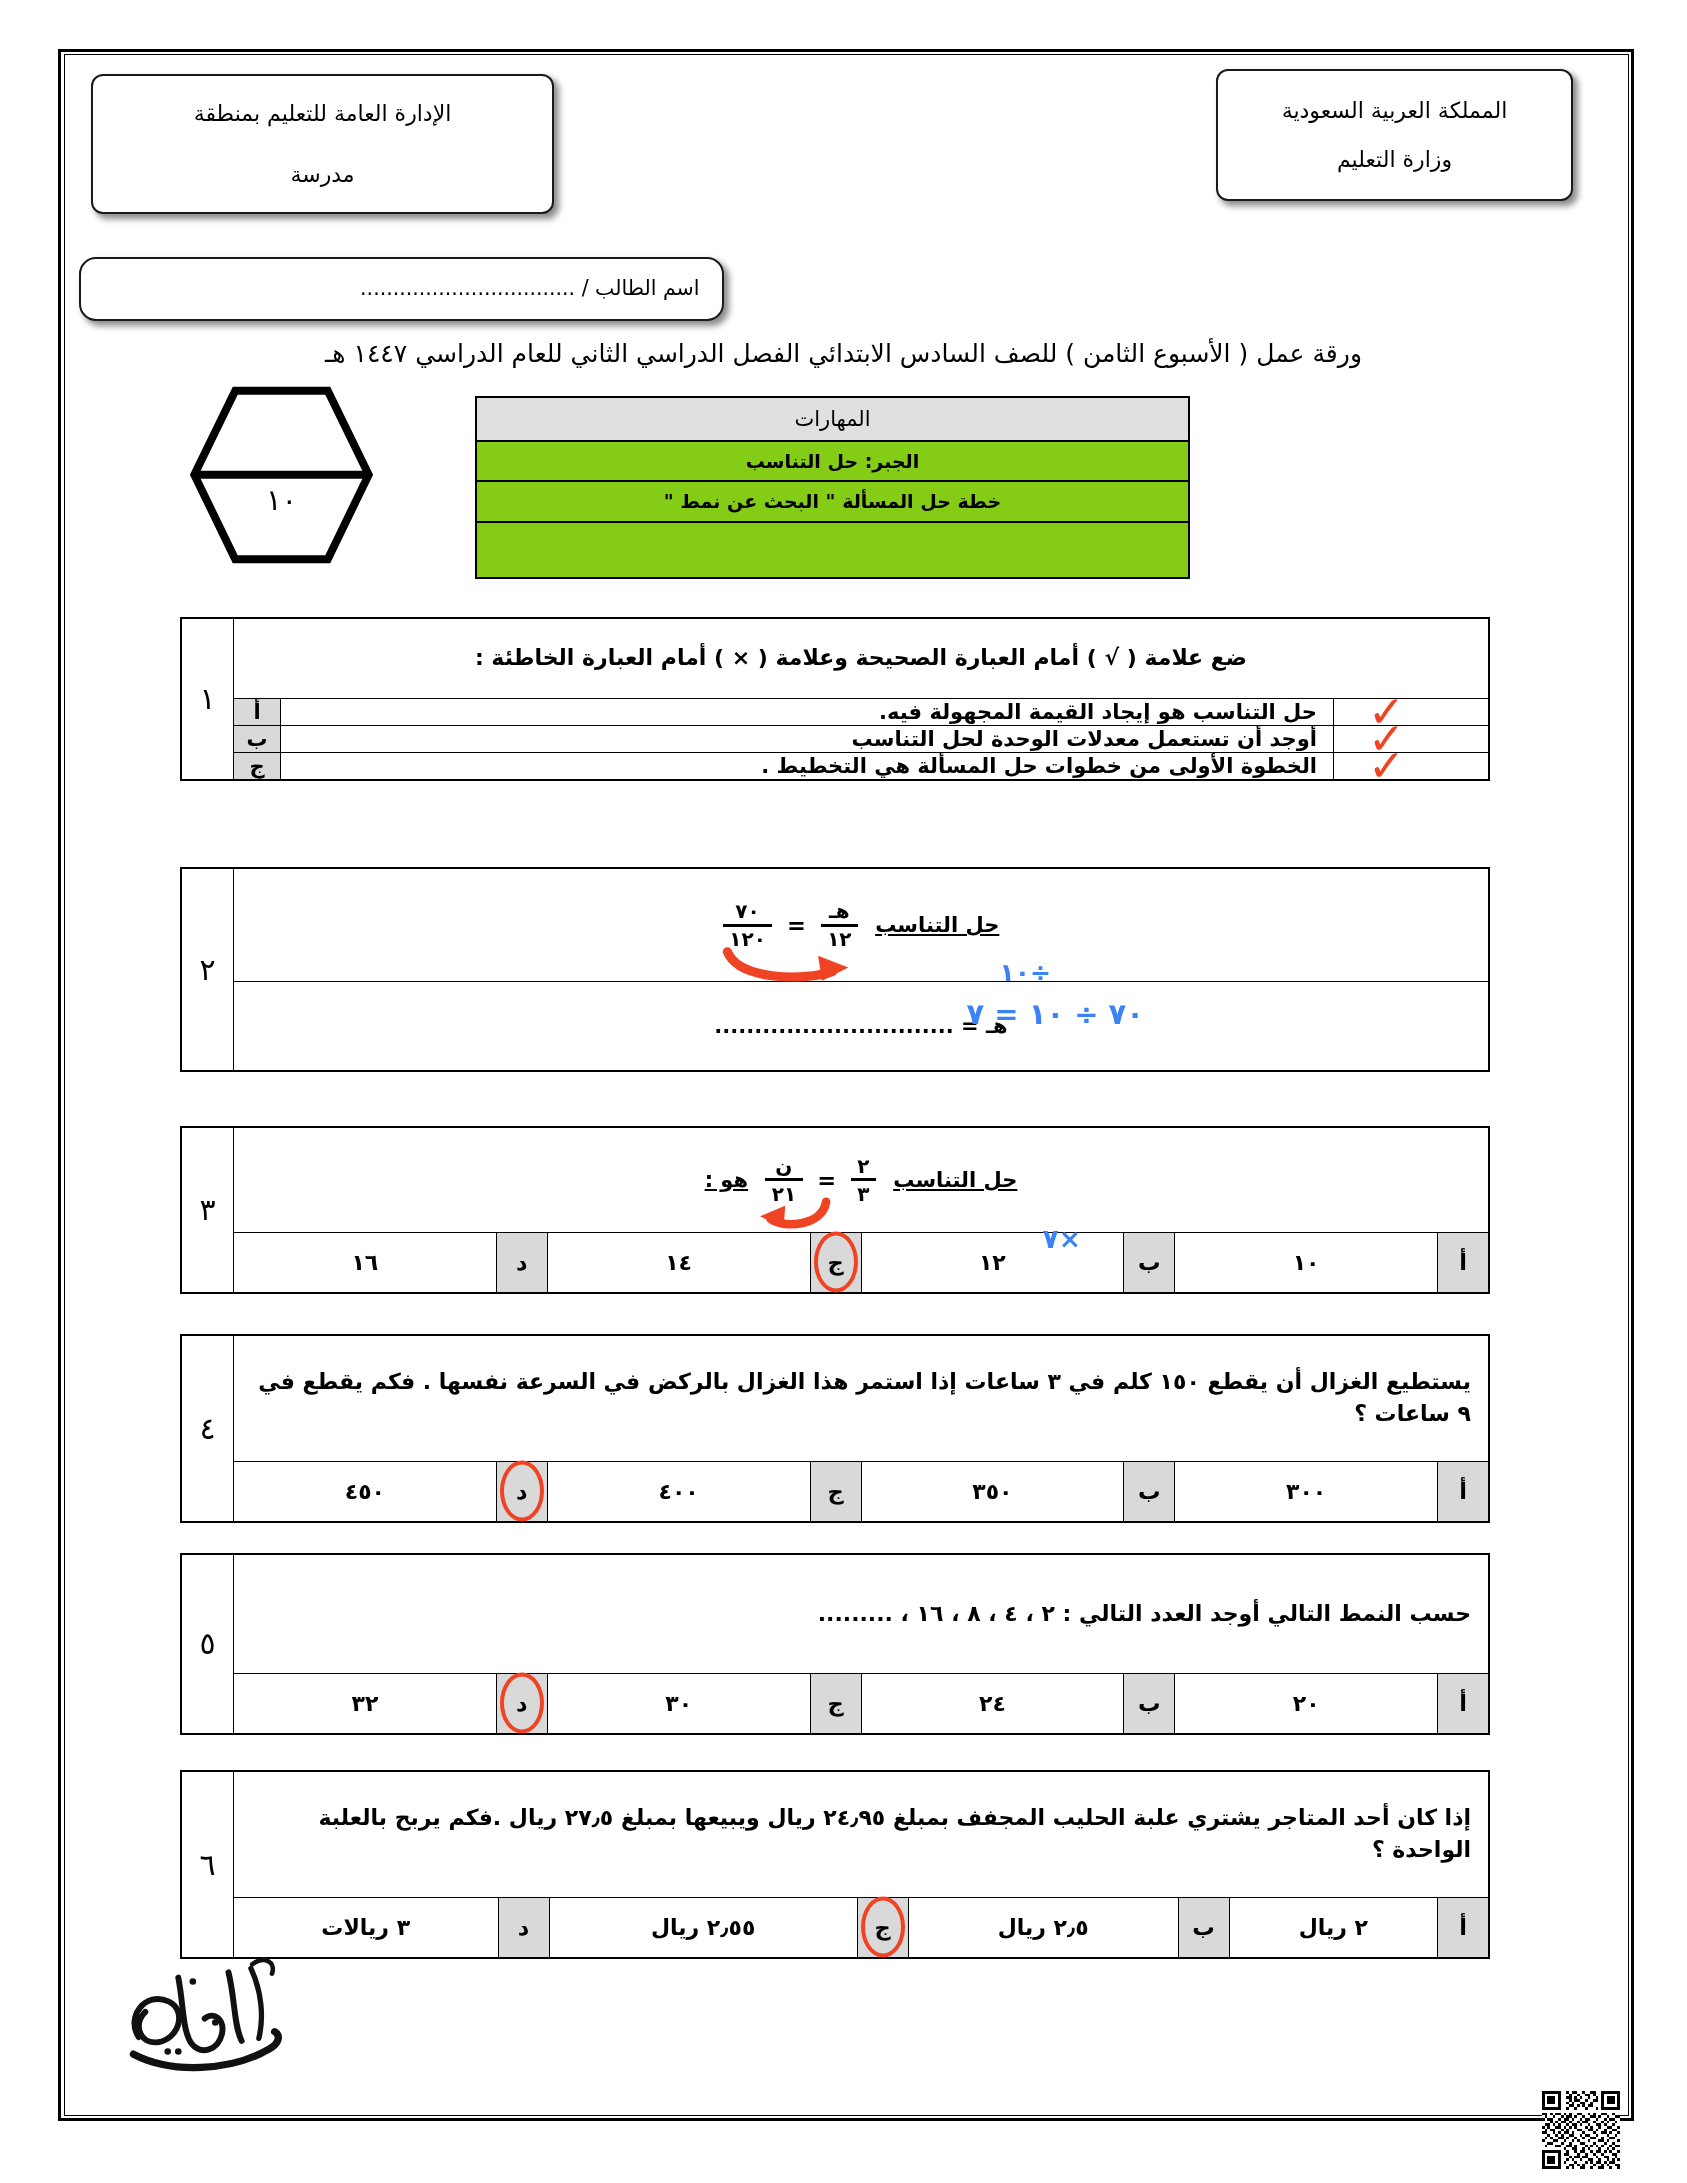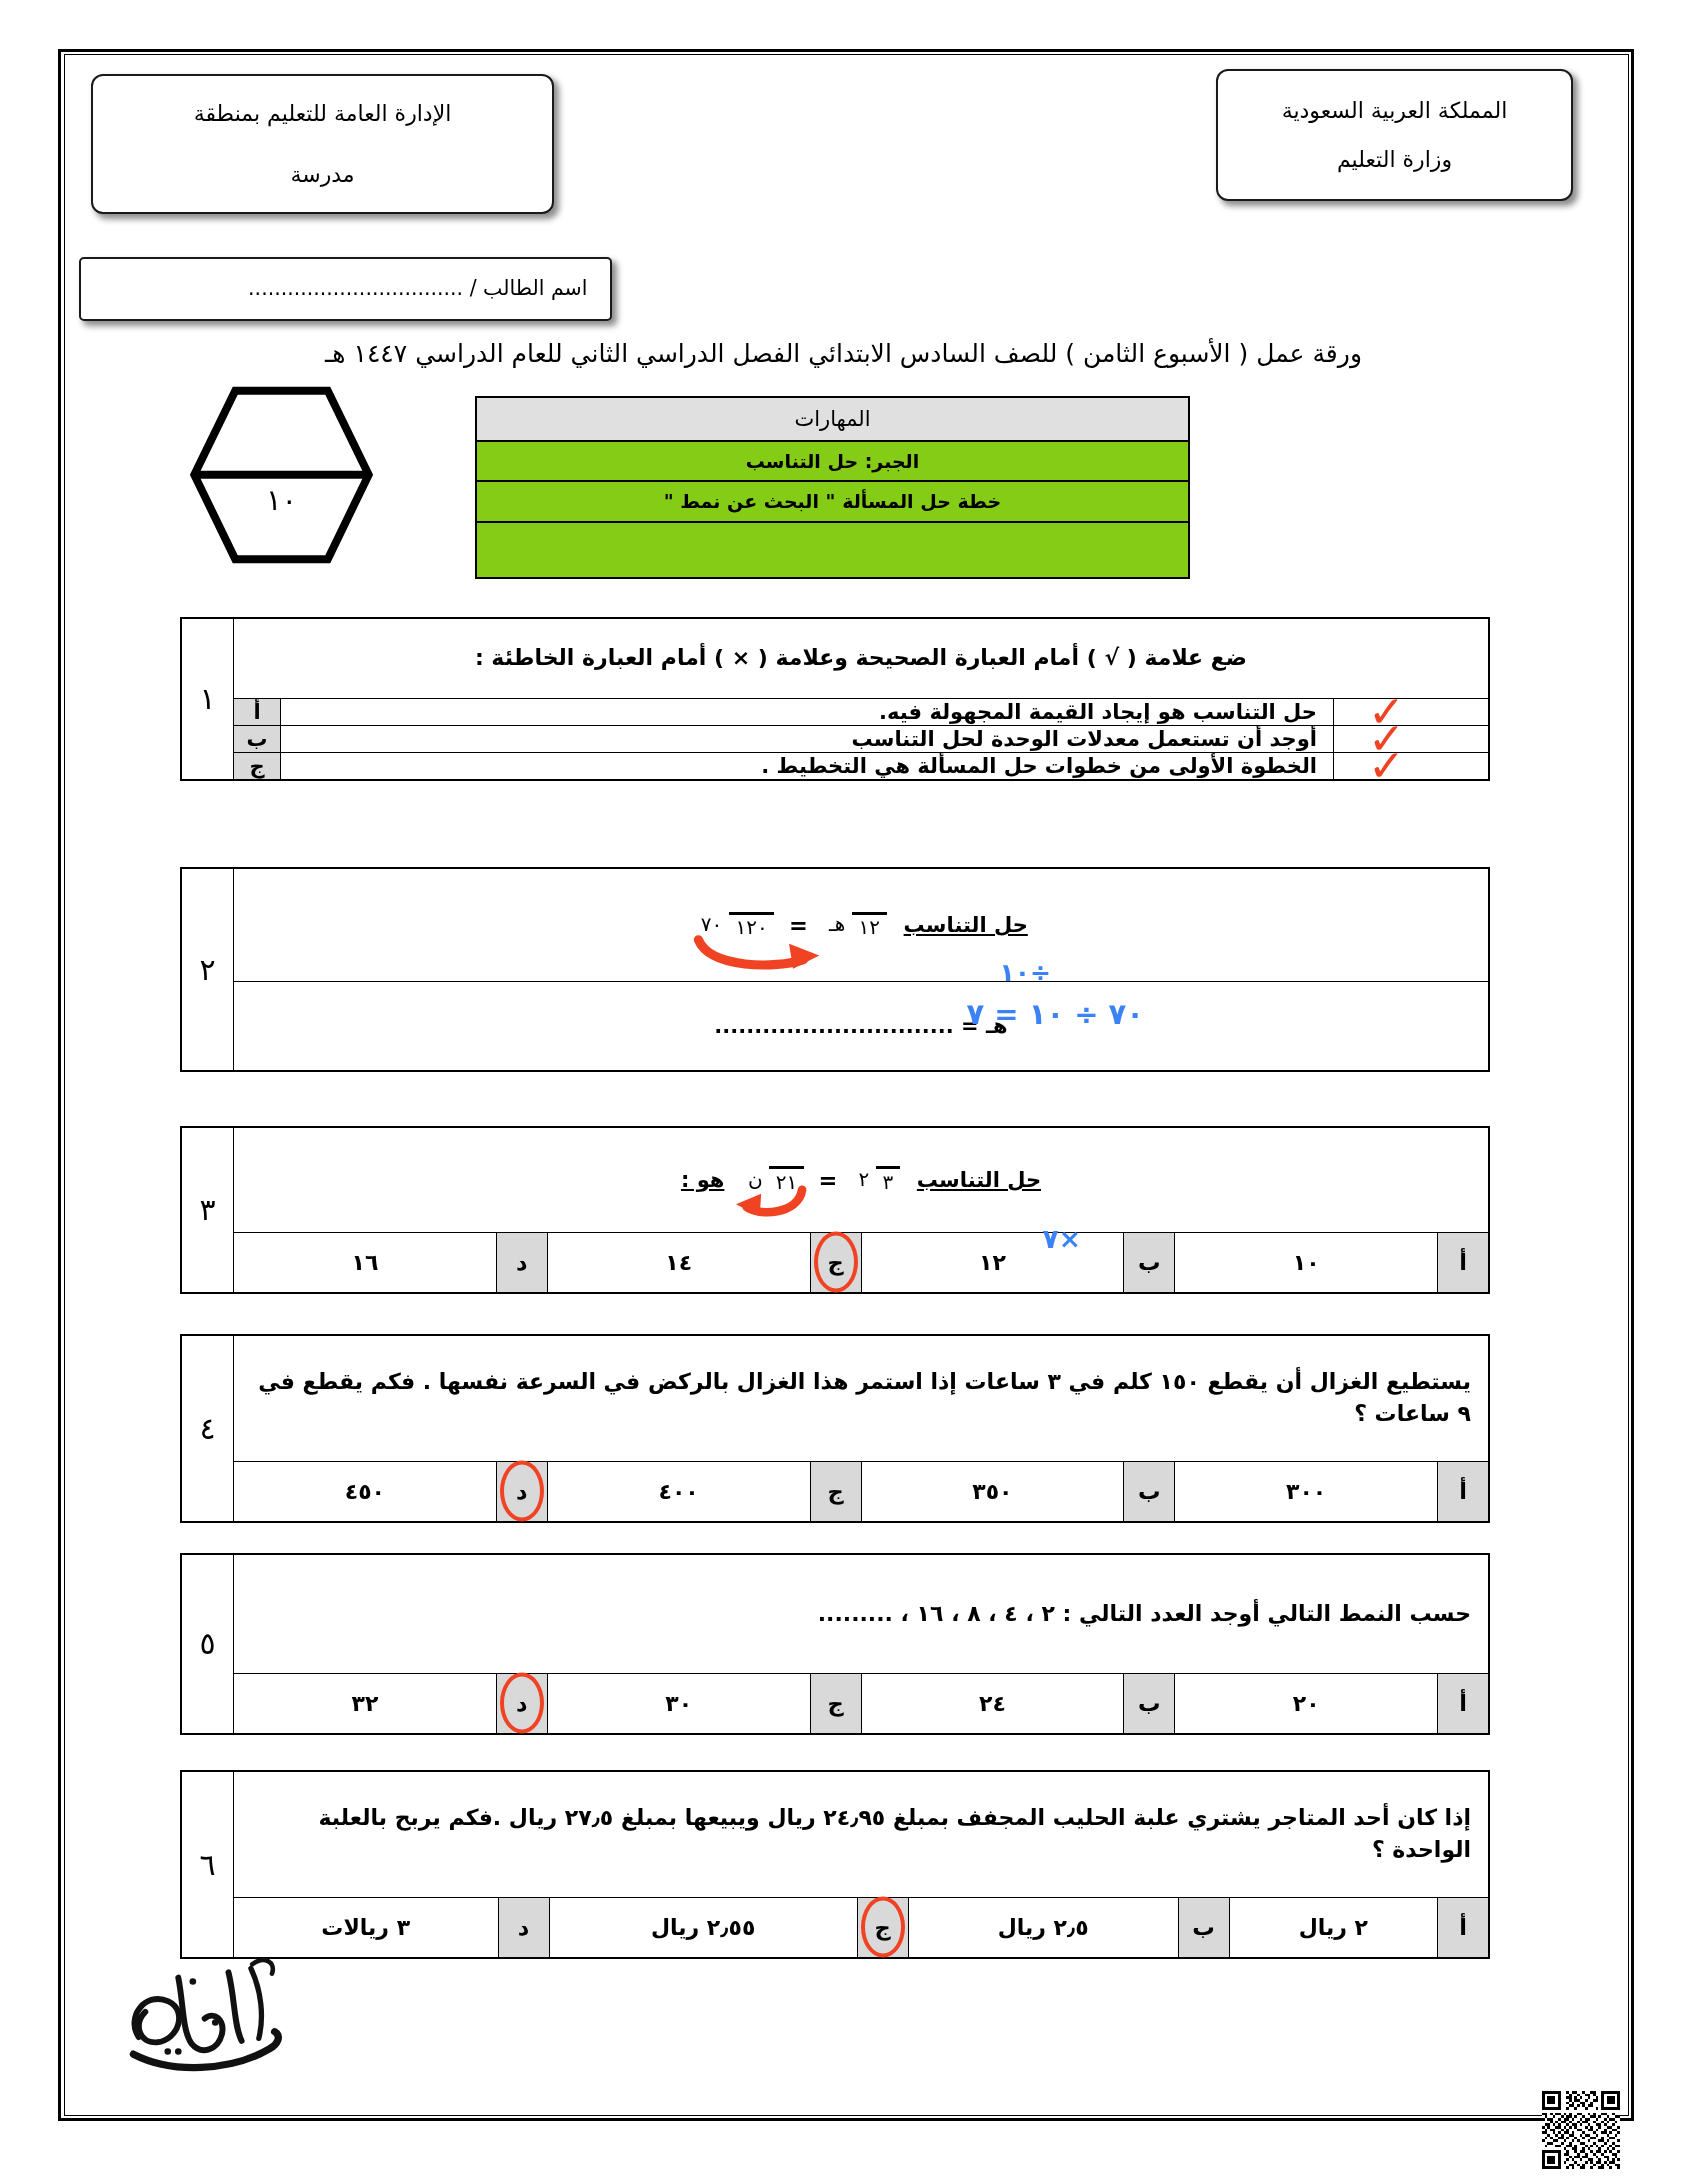--- a/index.html
+++ b/index.html
@@ -63,23 +63,23 @@
     white-space: nowrap;
   }
   .hdr-box .line + .line { margin-top: 26.5px; }
 
   #hdr-left  { left: 91px;  top: 74px; width: 463px;  height: 140px; gap: 12px; }
   #hdr-right { left: 1216px; top: 69px; width: 357px;  height: 132px; }
 
   #student-box {
     left: 79px;
     top: 257px;
-    width: 533px;
+    width: 645px;
     height: 64px;
-    border-radius: 5px;
+    border-radius: 17px;
     border-width: 2px;
     align-items: flex-end;
     padding: 0 22.5px;
   }
   #student-box .line {
     text-align: right;
     font-size: 20.5px;
     direction: rtl;
   }
 
@@ -228,25 +228,25 @@
     display: flex;
     align-items: center;
     justify-content: center;
     direction: rtl;
     gap: 17px;
     font-weight: bold;
   }
   .eqlabel { font-size: 21px; font-weight: bold; text-decoration: underline; }
   .frac {
     display: inline-flex;
-    flex-direction: row;
+    flex-direction: column;
     align-items: center;
     font-size: 20px;
     line-height: 1.12;
-    font-weight: normal;
+    font-weight: bold;
   }
   .frac .num { padding: 0 6.6px 1.3px 6.6px; }
   .frac .den { padding: 1.3px 6.6px 0 6.6px; border-top: 3.3px solid #000; }
   .eqsign { font-size: 22.5px; font-weight: bold; }
 
   .answer-line {
     text-align: center;
     font-size: 21px;
     font-weight: bold;
     position: relative;

